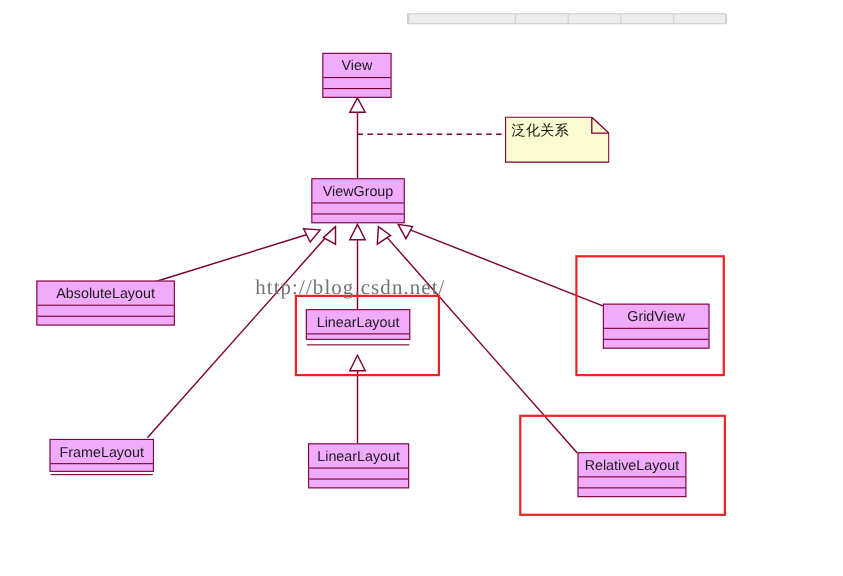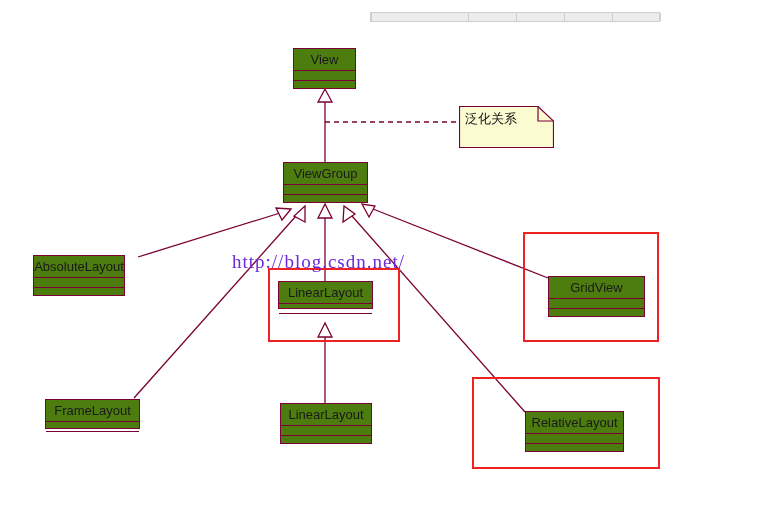--- a/index.html
+++ b/index.html
@@ -35,21 +35,21 @@
   .ruler-seg {
     position: absolute;
     top: 0;
     bottom: 0;
     width: 1px;
     background: #cfcfcf;
   }
   
   .uml-class {
     position: absolute;
-    background: #4d7c0f;
+    background: #f0abfc;
     border: 1px solid #7b0033;
     box-sizing: border-box;
     z-index: 5;
   }
   .uml-name {
     height: 21px;
     line-height: 21px;
     text-align: center;
     font-size: 13px;
     color: #1a1a1a;
@@ -84,21 +84,21 @@
     border: 2px solid #ee2222;
     box-sizing: border-box;
     background: transparent;
     z-index: 2;
   }
   
   .watermark {
     position: absolute;
     font-family: "Liberation Serif", serif;
     font-size: 19px;
-    color: #6d28d9;
+    color: #737373;
     letter-spacing: 1px;
     white-space: nowrap;
     z-index: 3;
     pointer-events: none;
   }
 </style>
 </head>
 <body>
 
 <div id="canvas">
@@ -151,21 +151,21 @@
     <div class="uml-attrs"></div>
     <div class="uml-ops"></div>
   </div>
 
   <div class="uml-class" id="cls-1" style="left: 283px; top: 162px; width: 85px; height: 41px;">
     <div class="uml-name">ViewGroup</div>
     <div class="uml-attrs"></div>
     <div class="uml-ops"></div>
   </div>
 
-  <div class="uml-class" id="cls-2" style="left: 33px; top: 255px; width: 92px; height: 41px;">
+  <div class="uml-class" id="cls-2" style="left: 33px; top: 255px; width: 126px; height: 41px;">
     <div class="uml-name">AbsoluteLayout</div>
     <div class="uml-attrs"></div>
     <div class="uml-ops"></div>
   </div>
 
   <div class="uml-class" id="cls-3" style="left: 278px; top: 281px; width: 95px; height: 28px;">
     <div class="uml-name">LinearLayout</div>
     <div class="uml-attrs"></div>
     <div class="uml-ops"></div>
   </div>

